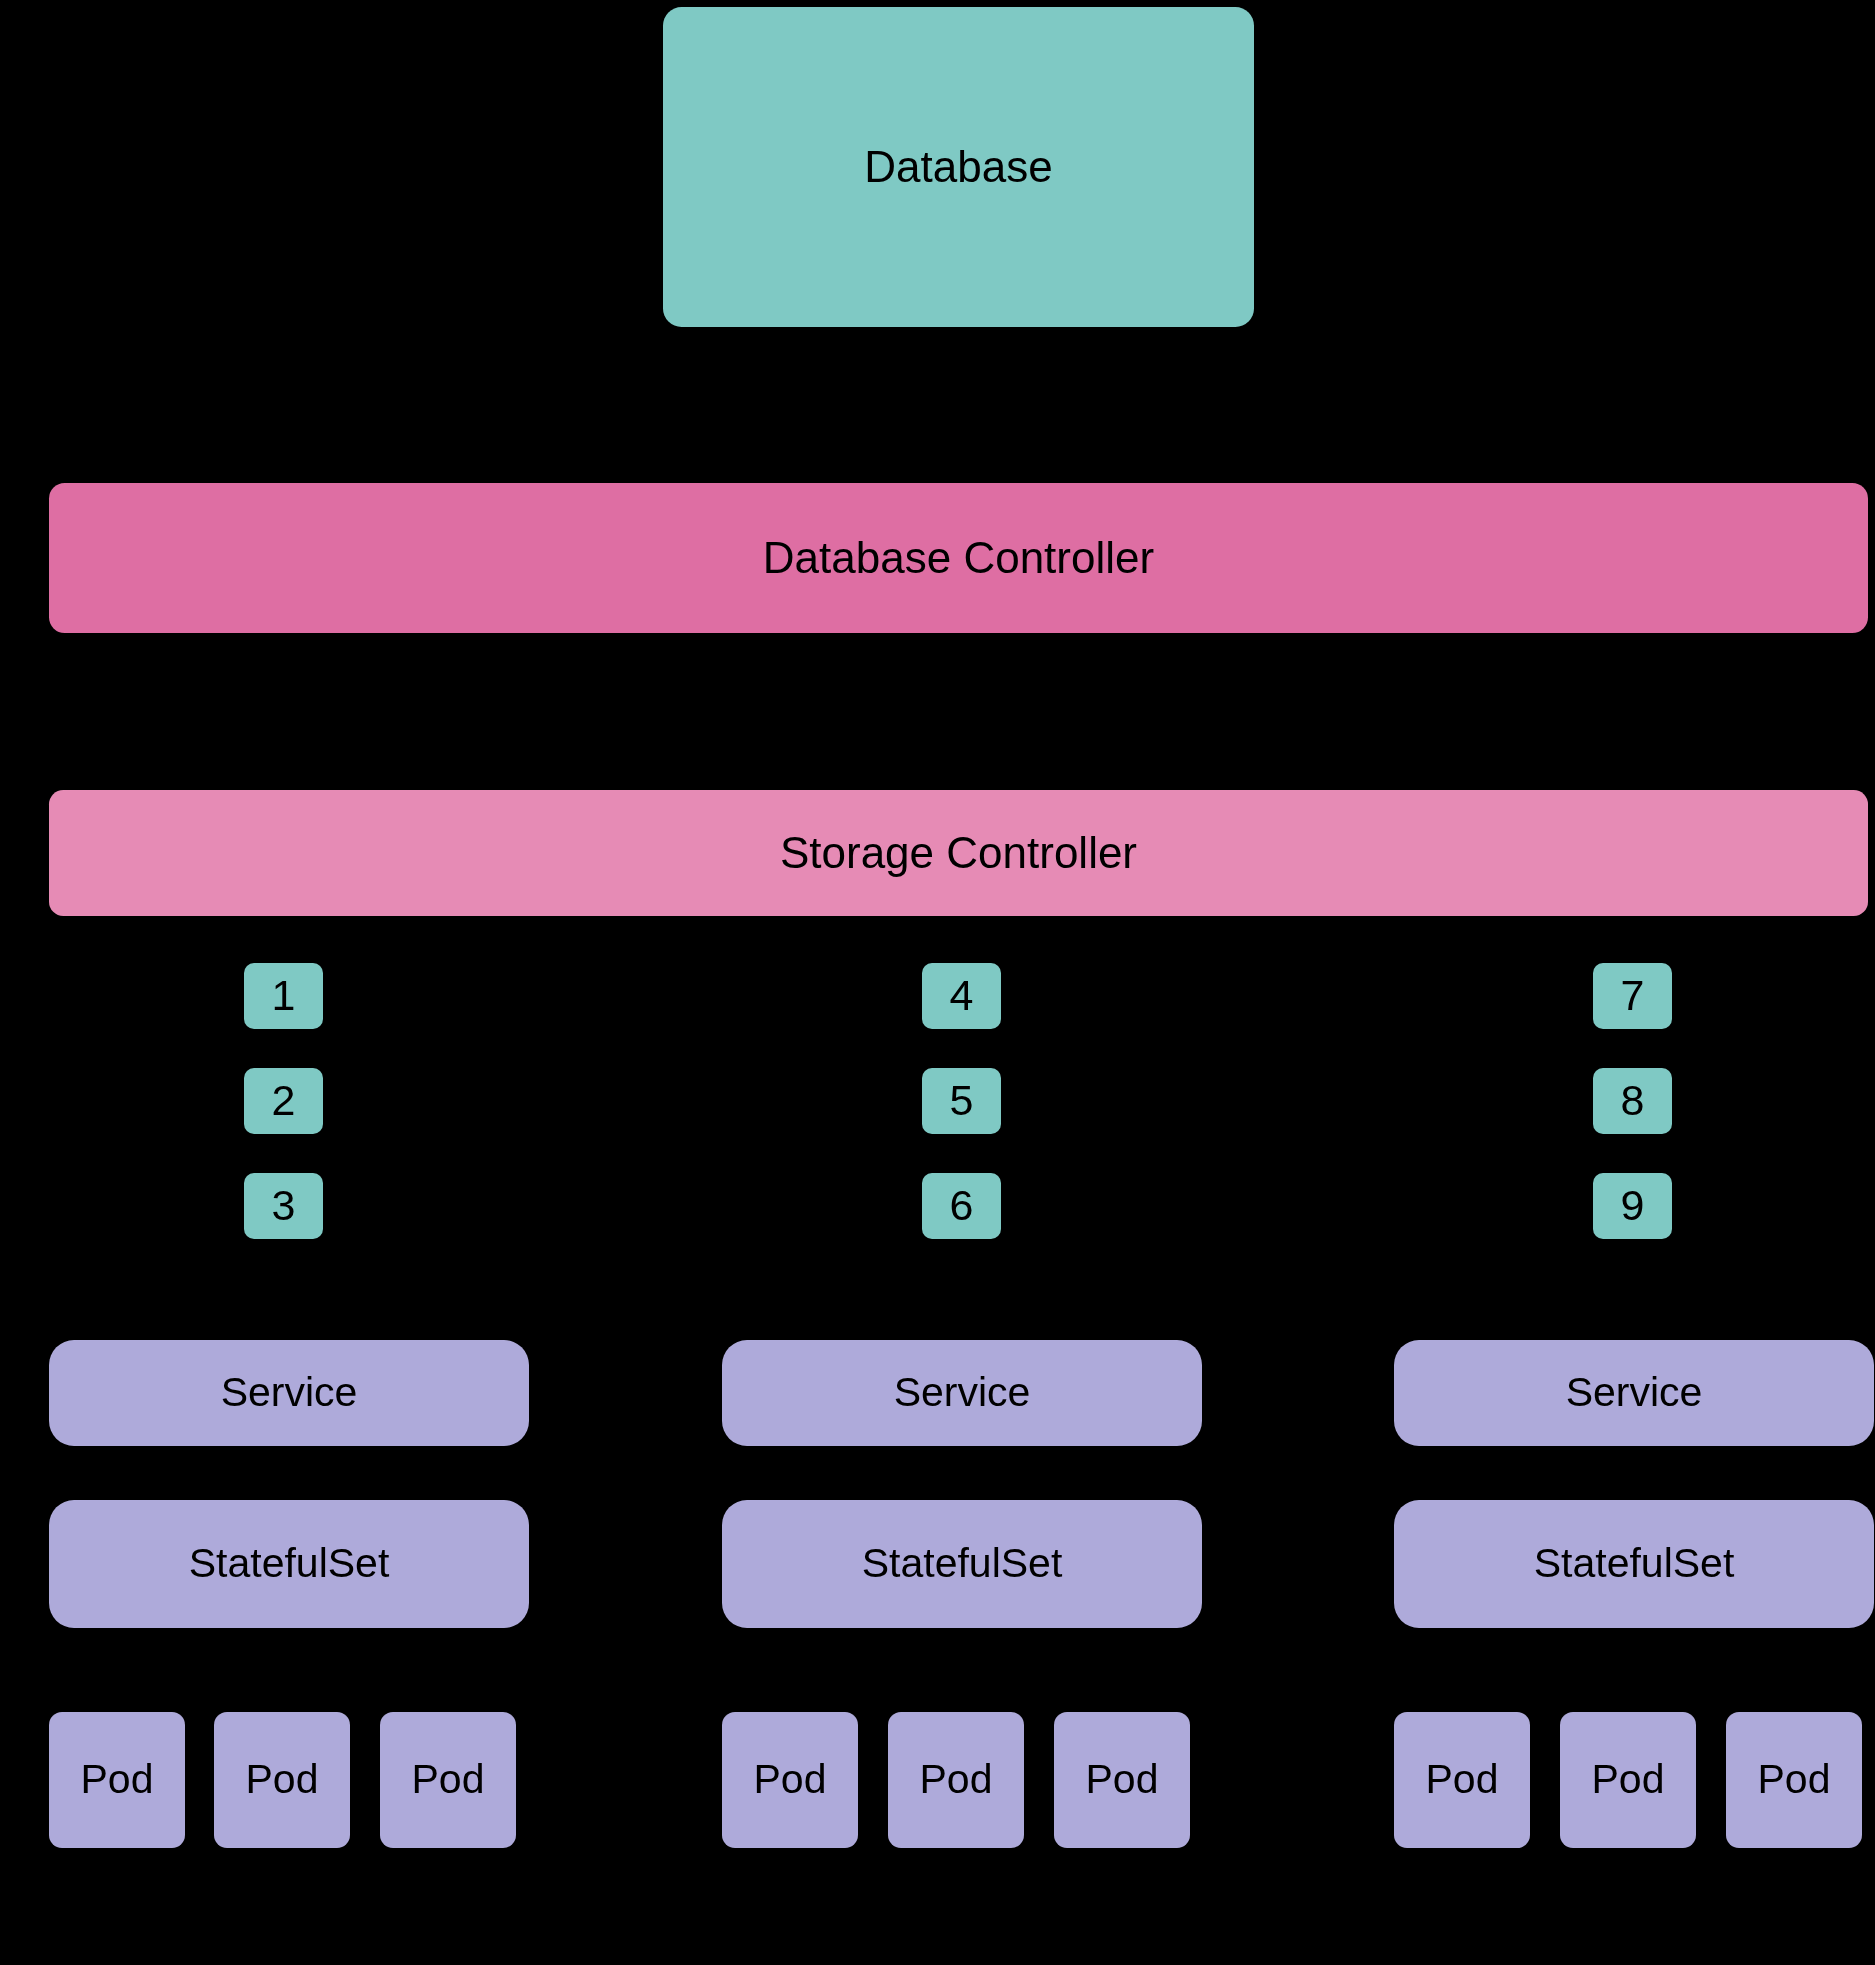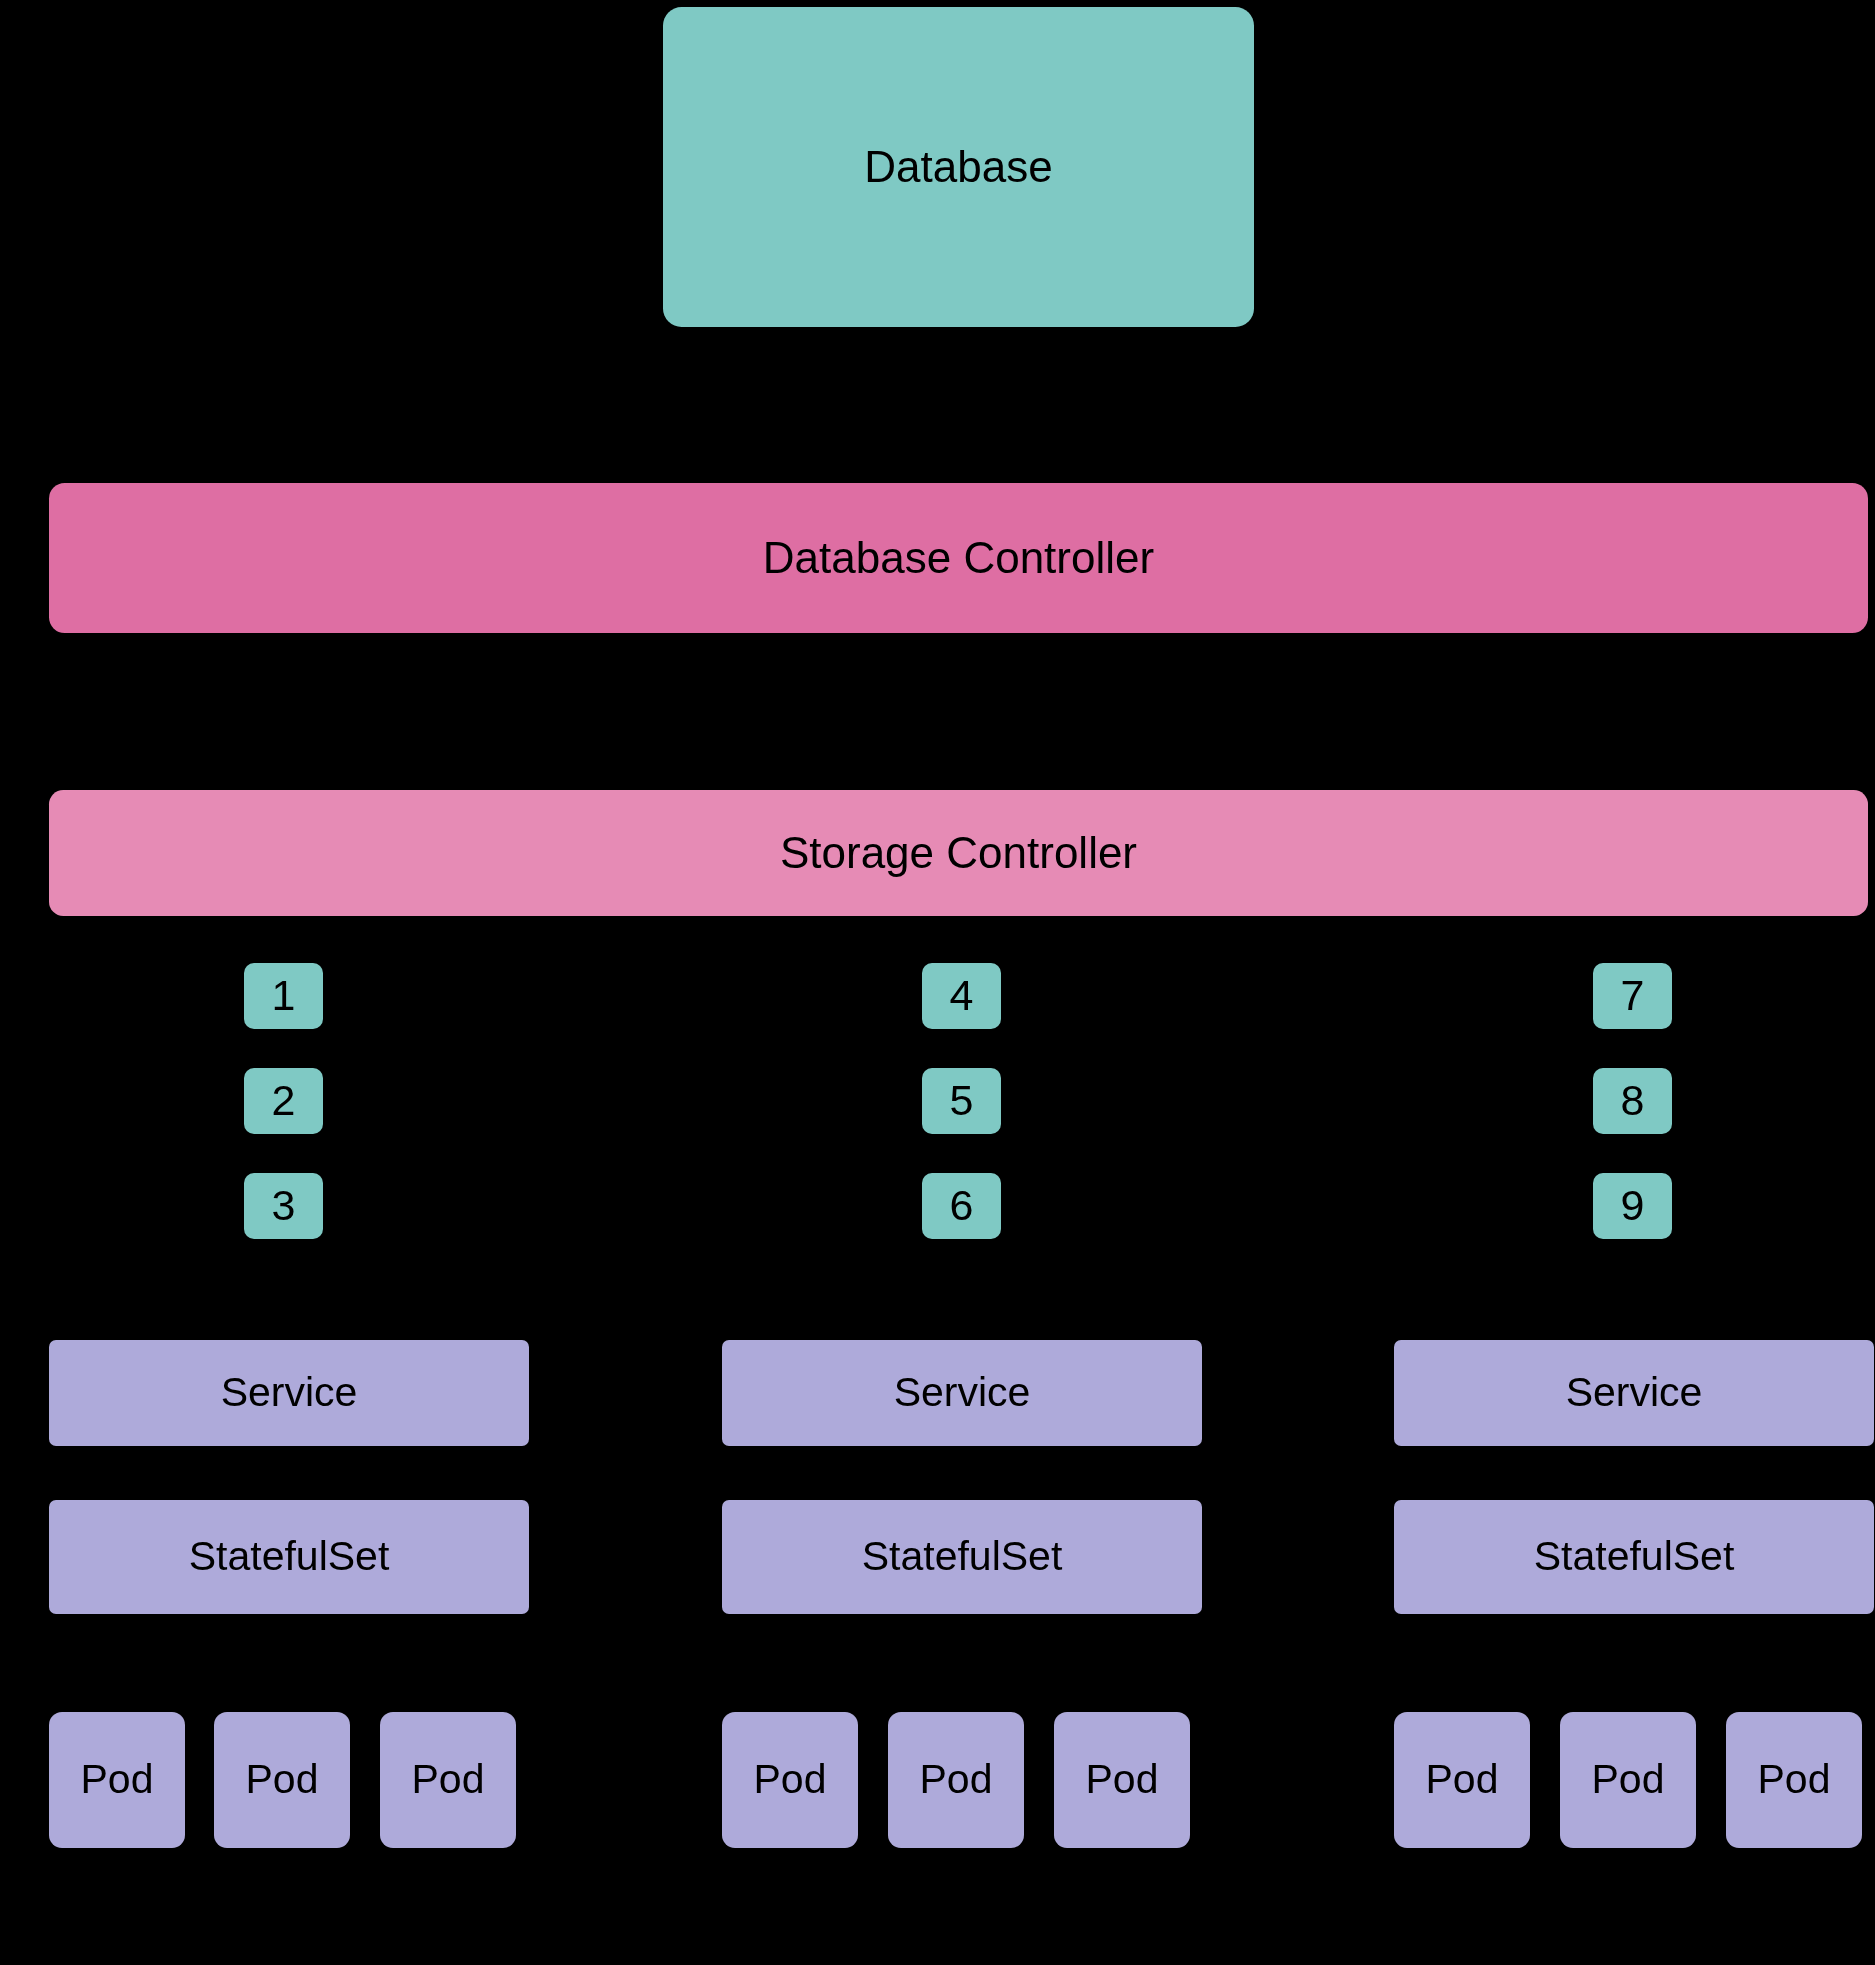--- a/index.html
+++ b/index.html
@@ -63,25 +63,25 @@
     width: 79px;
     height: 66px;
     background: #7fc9c4;
     border-radius: 10px;
     font-size: 43px;
   }
   
   .n-service,
   .n-statefulset {
     background: #aeaada;
-    border-radius: 7px;
+    border-radius: 25px;
     font-size: 41px;
   }
   .n-service  { top: 1340px; height: 106px; }
-  .n-statefulset { top: 1500px; height: 114px; }
+  .n-statefulset { top: 1500px; height: 128px; }
   
   .n-pod {
     top: 1712px;
     width: 136px;
     height: 136px;
     background: #aeaada;
     border-radius: 13px;
     font-size: 41px;
   }
 </style>

